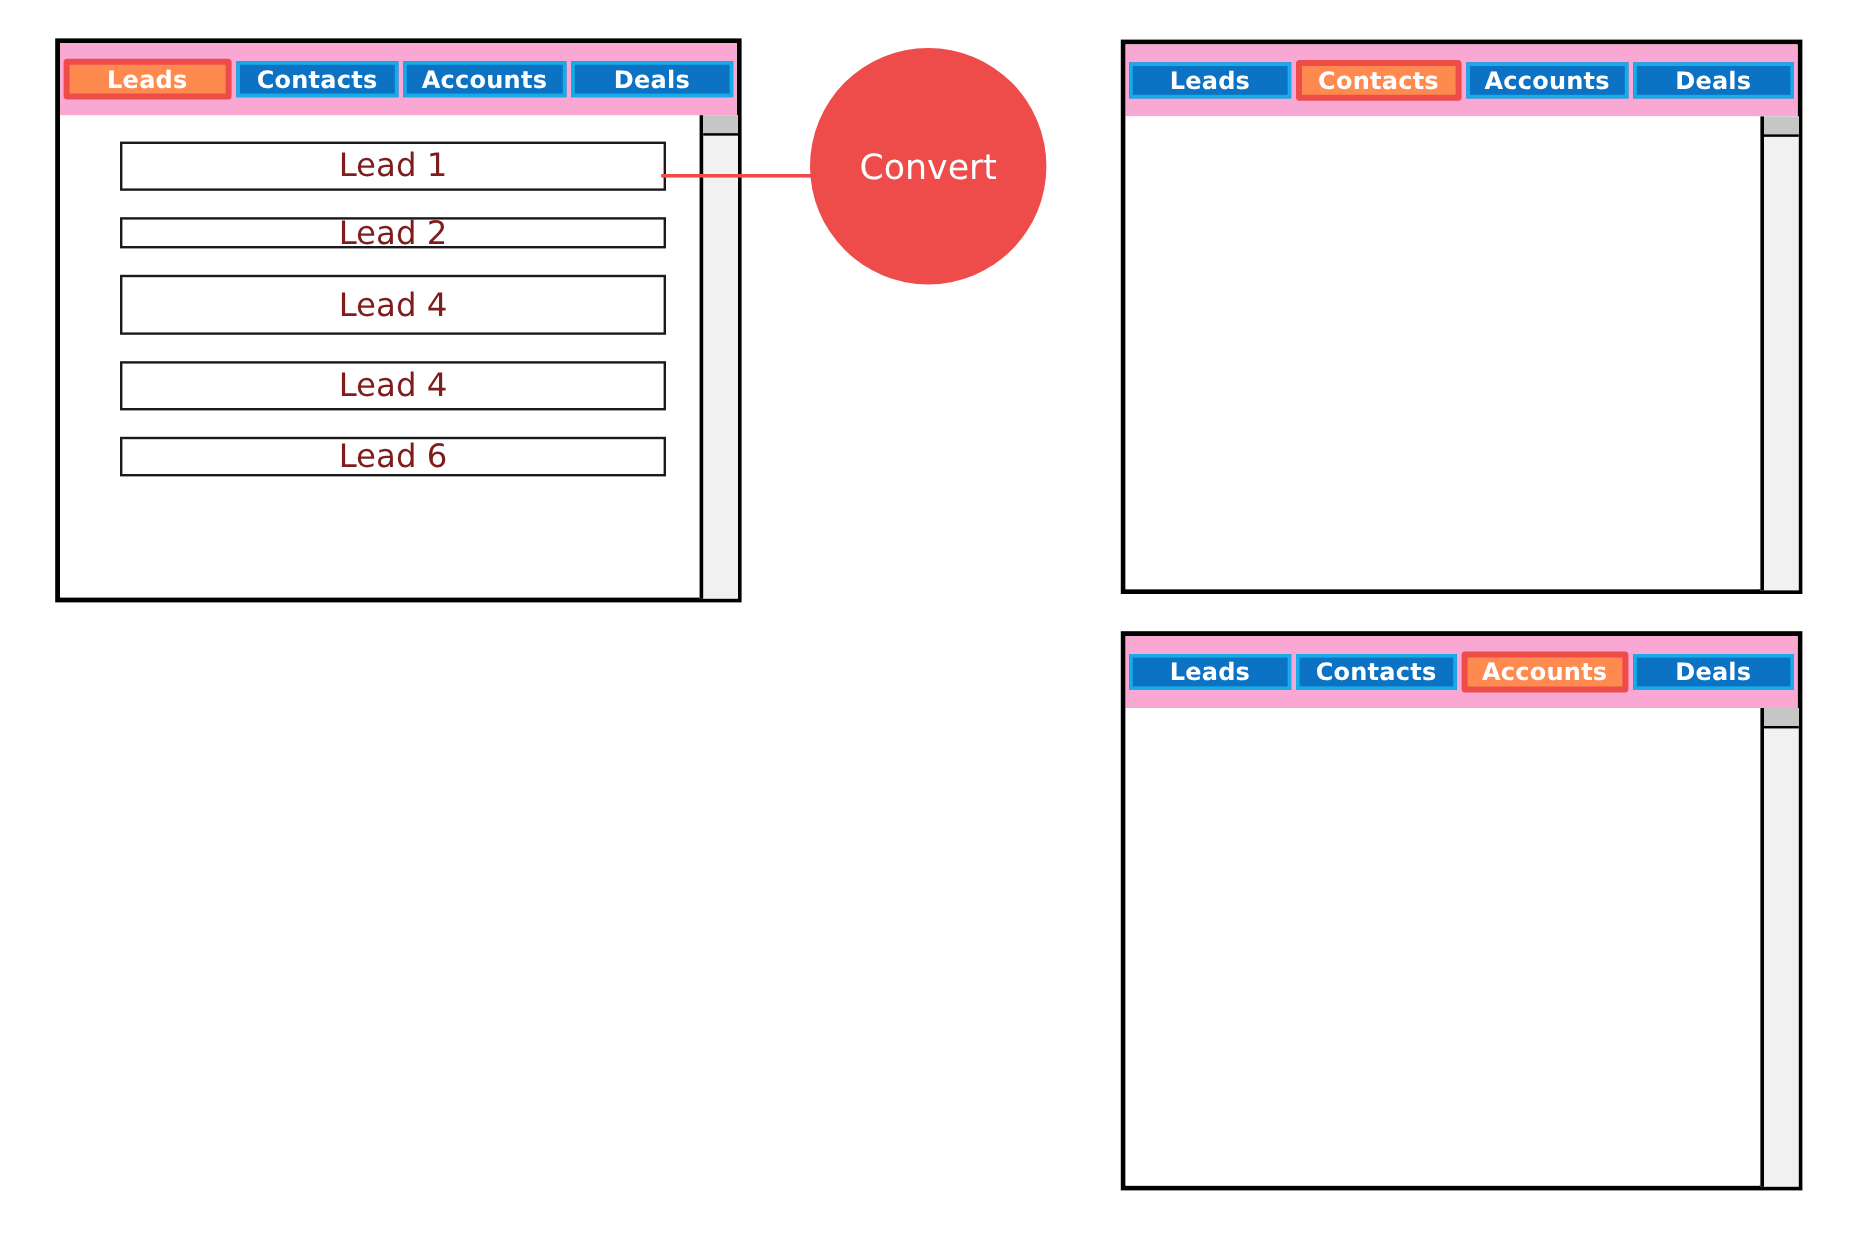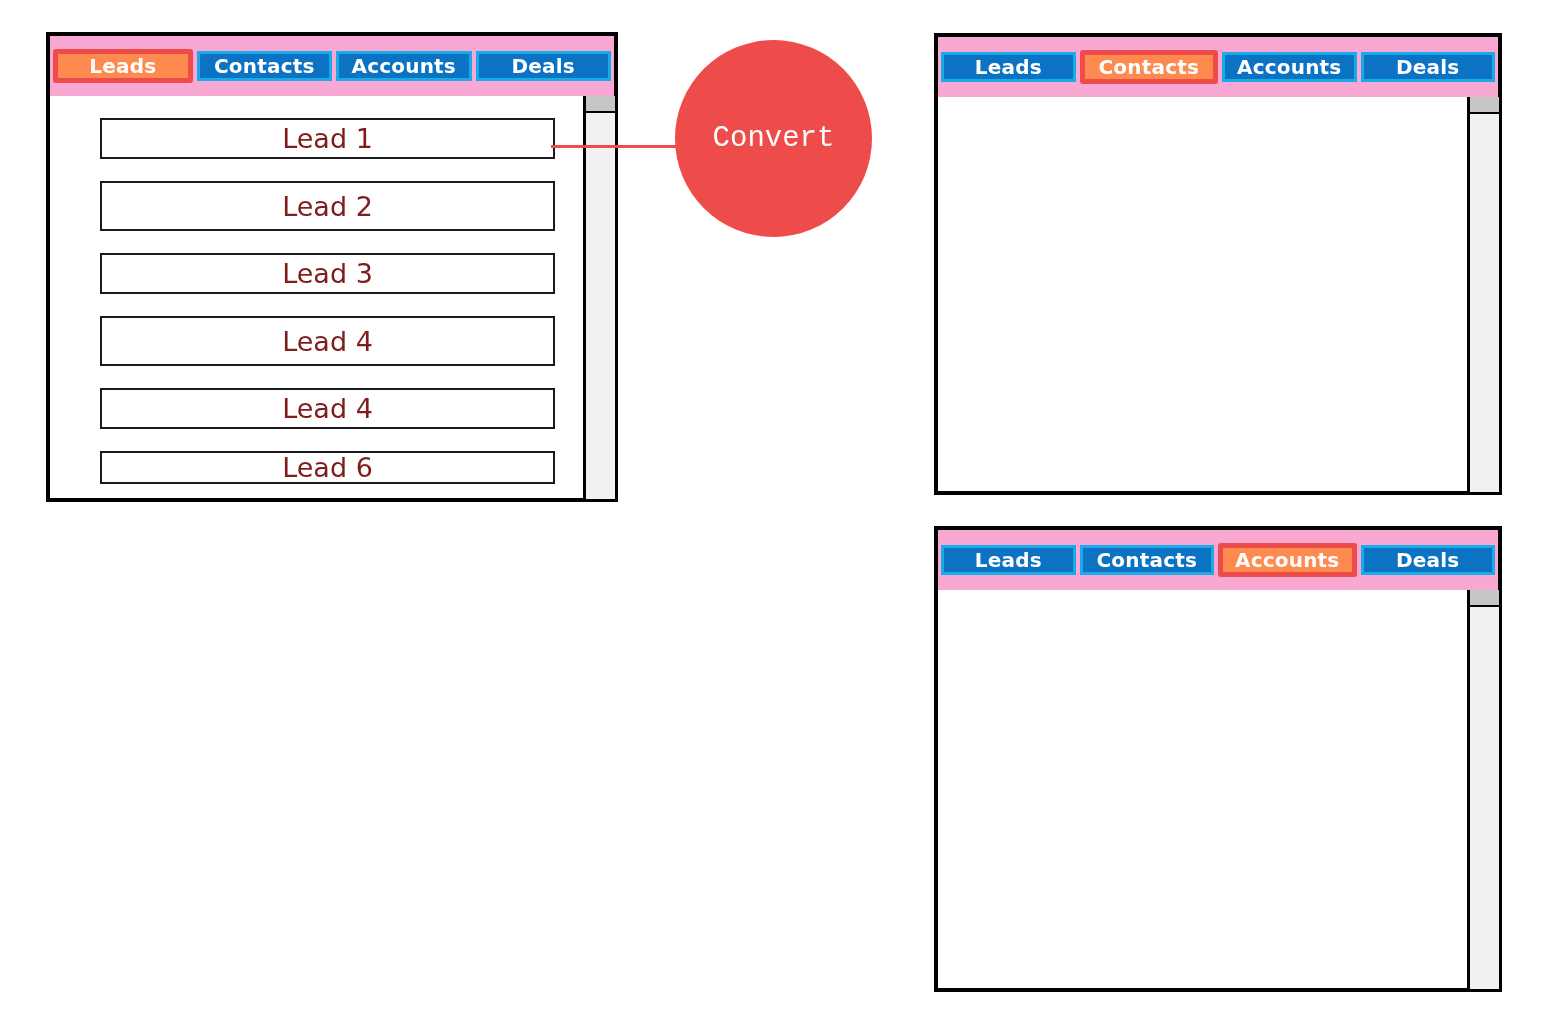--- a/index.html
+++ b/index.html
@@ -133,45 +133,42 @@
     </div>
     <div class="tab" style="font-size:20px;">
       <span>Deals</span>
     </div>
   </div>
 
   <div class="lead-list" style="left:50px; top:82px; width:455px; gap:22px;">
     <div class="lead-item" style="height:41px; font-size:27px;">
       <span>Lead 1</span>
     </div>
-    <div class="lead-item" style="height:50px; font-size:27px;">
+    <div class="lead-item" style="height:26px; font-size:27px;">
       <span>Lead 2</span>
-    </div>
-    <div class="lead-item" style="height:41px; font-size:27px;">
-      <span>Lead 3</span>
     </div>
     <div class="lead-item" style="height:50px; font-size:27px;">
       <span>Lead 4</span>
     </div>
     <div class="lead-item" style="height:41px; font-size:27px;">
       <span>Lead 4</span>
     </div>
     <div class="lead-item" style="height:33px; font-size:27px;">
       <span>Lead 6</span>
     </div>
   </div>
 
   <div class="scrollbar" style="right:-1px; top:60px; width:32px; bottom:-1px;">
     <div class="scroll-thumb" style="height:15px;"></div>
   </div>
 </div>
 
 <div class="connector" style="left:551px; top:145px; width:130px; height:3px;"></div>
 
-<div class="convert-node" style="left:675px; top:40px; width:197px; height:197px; font-size:29px;font-family:Liberation Mono, monospace;">
+<div class="convert-node" style="left:675px; top:40px; width:197px; height:197px; font-size:29px;">
   <span>Convert</span>
 </div>
 
 <div class="window" style="left:934px; top:33px; width:568px; height:462px;">
 
   <div class="tabbar" style="height:60px;">
     <div class="tab" style="font-size:20px;">
       <span>Leads</span>
     </div>
     <div class="tab selected" style="font-size:20px;">

